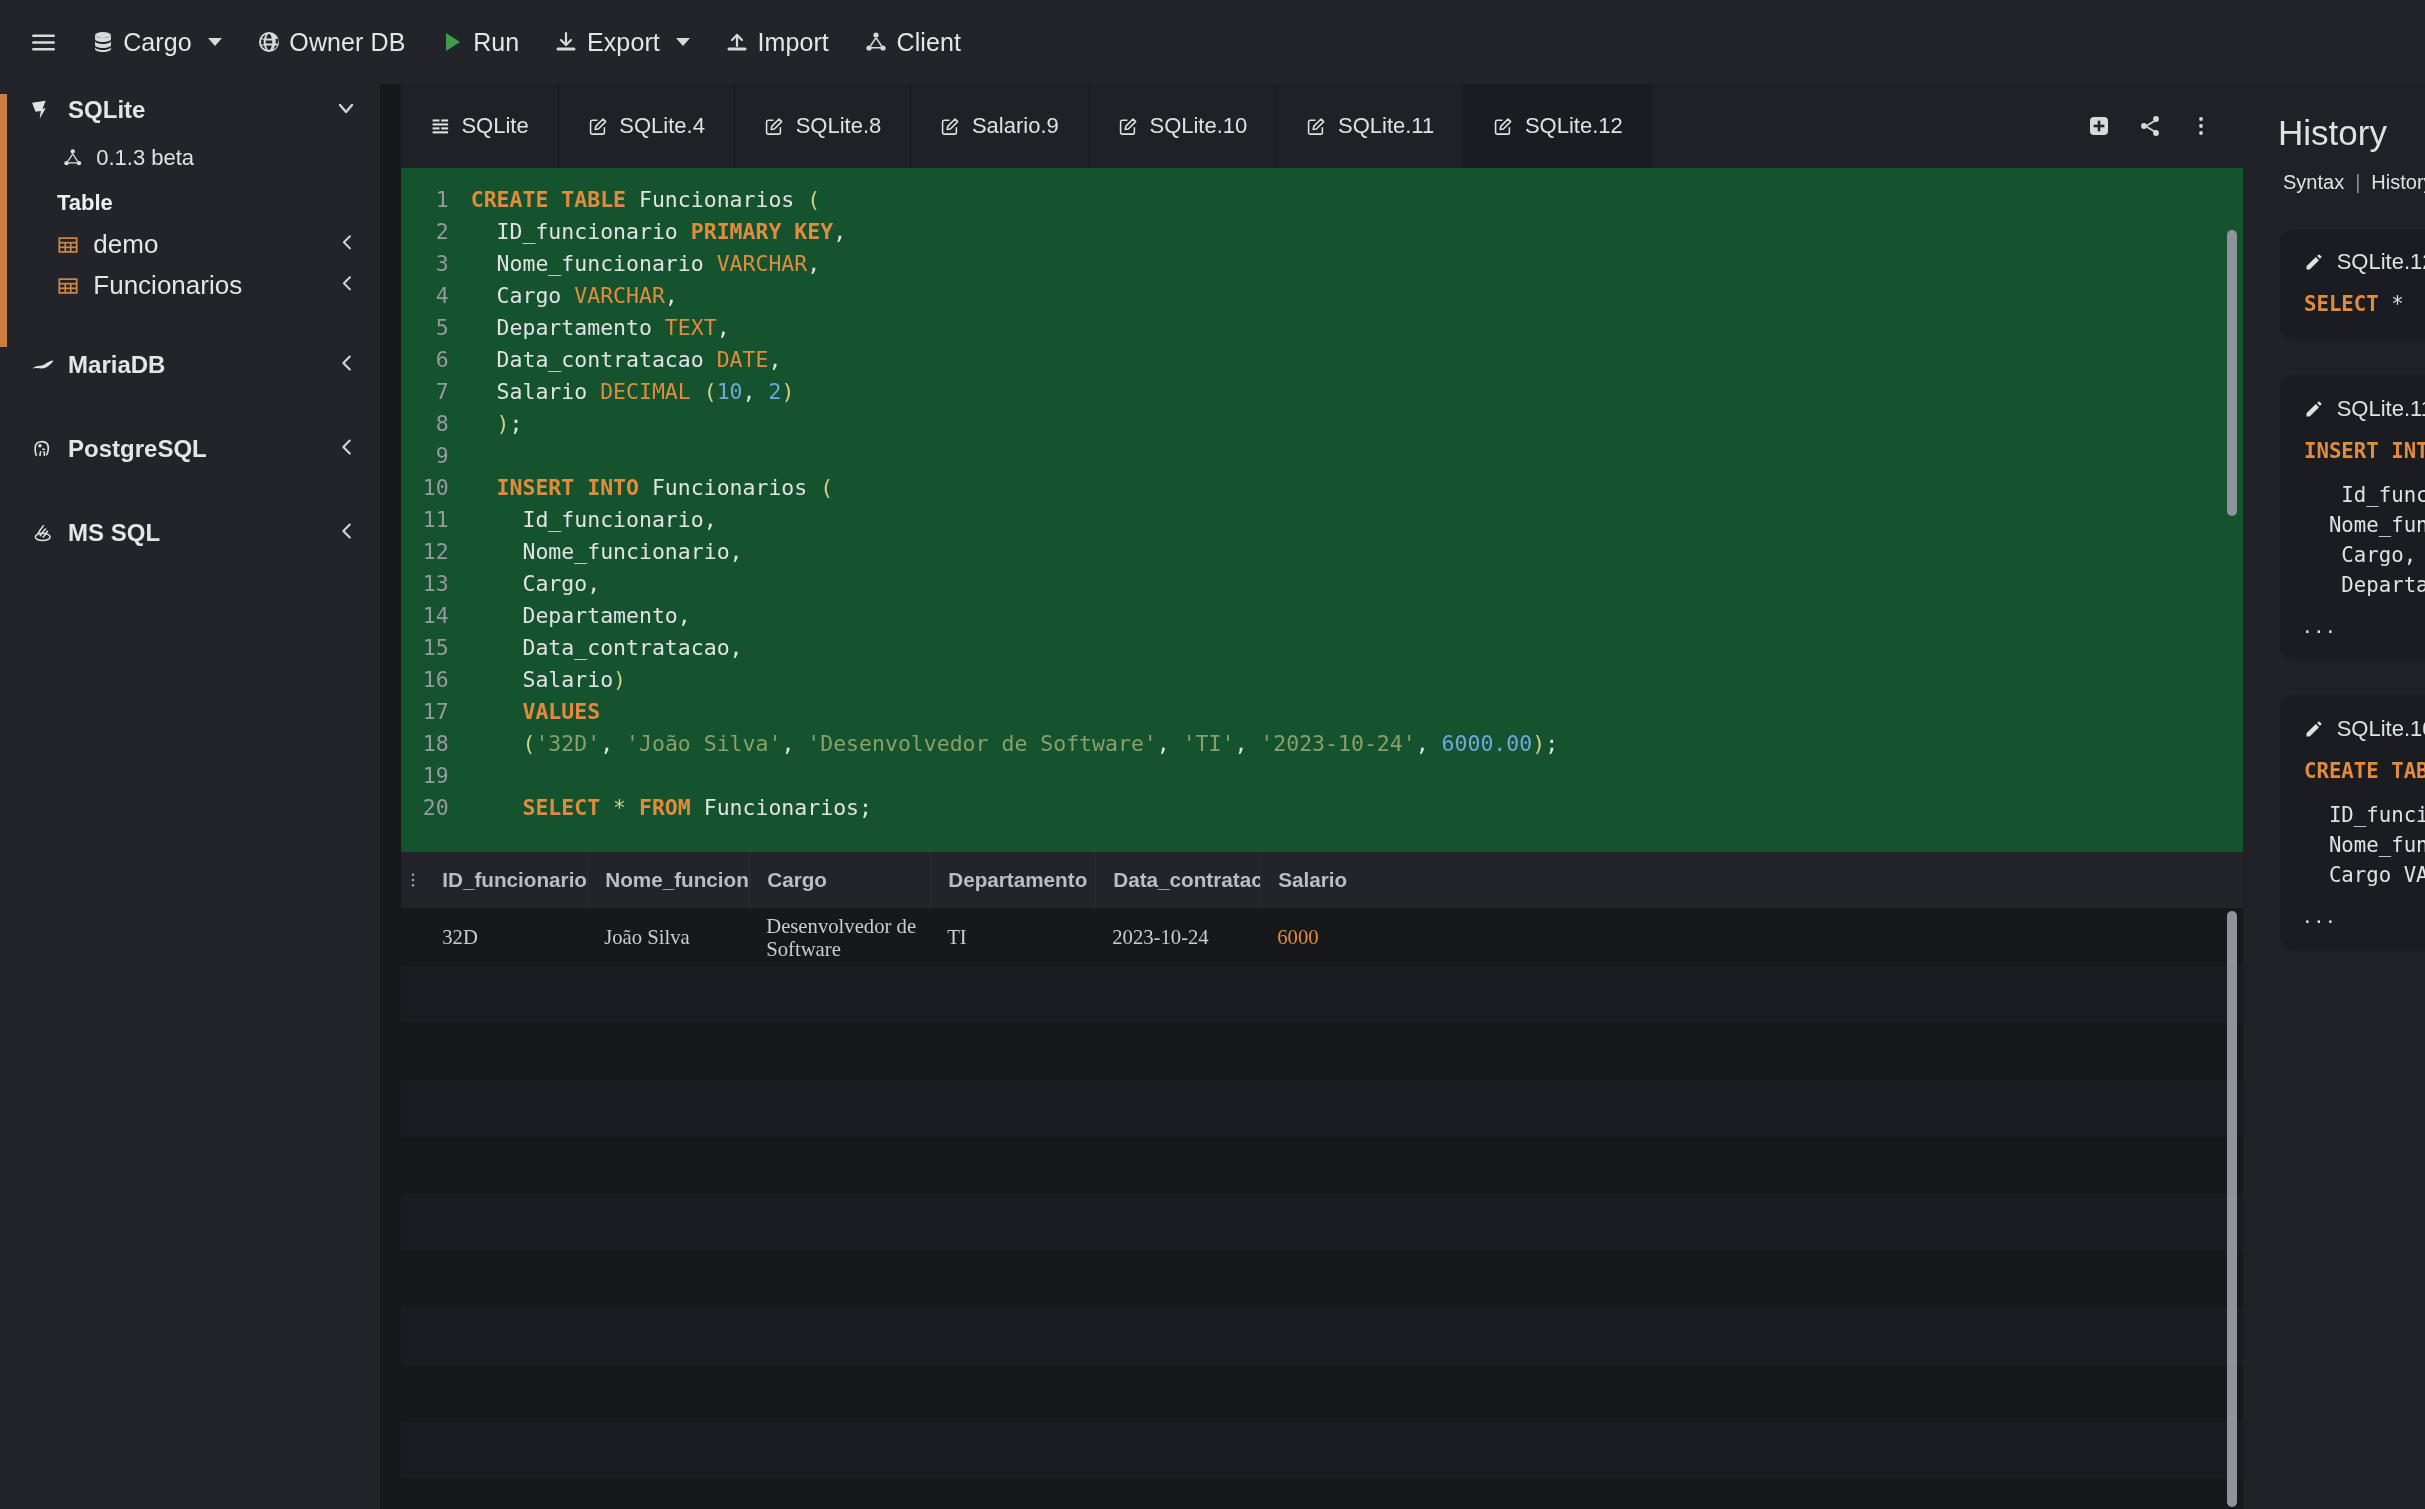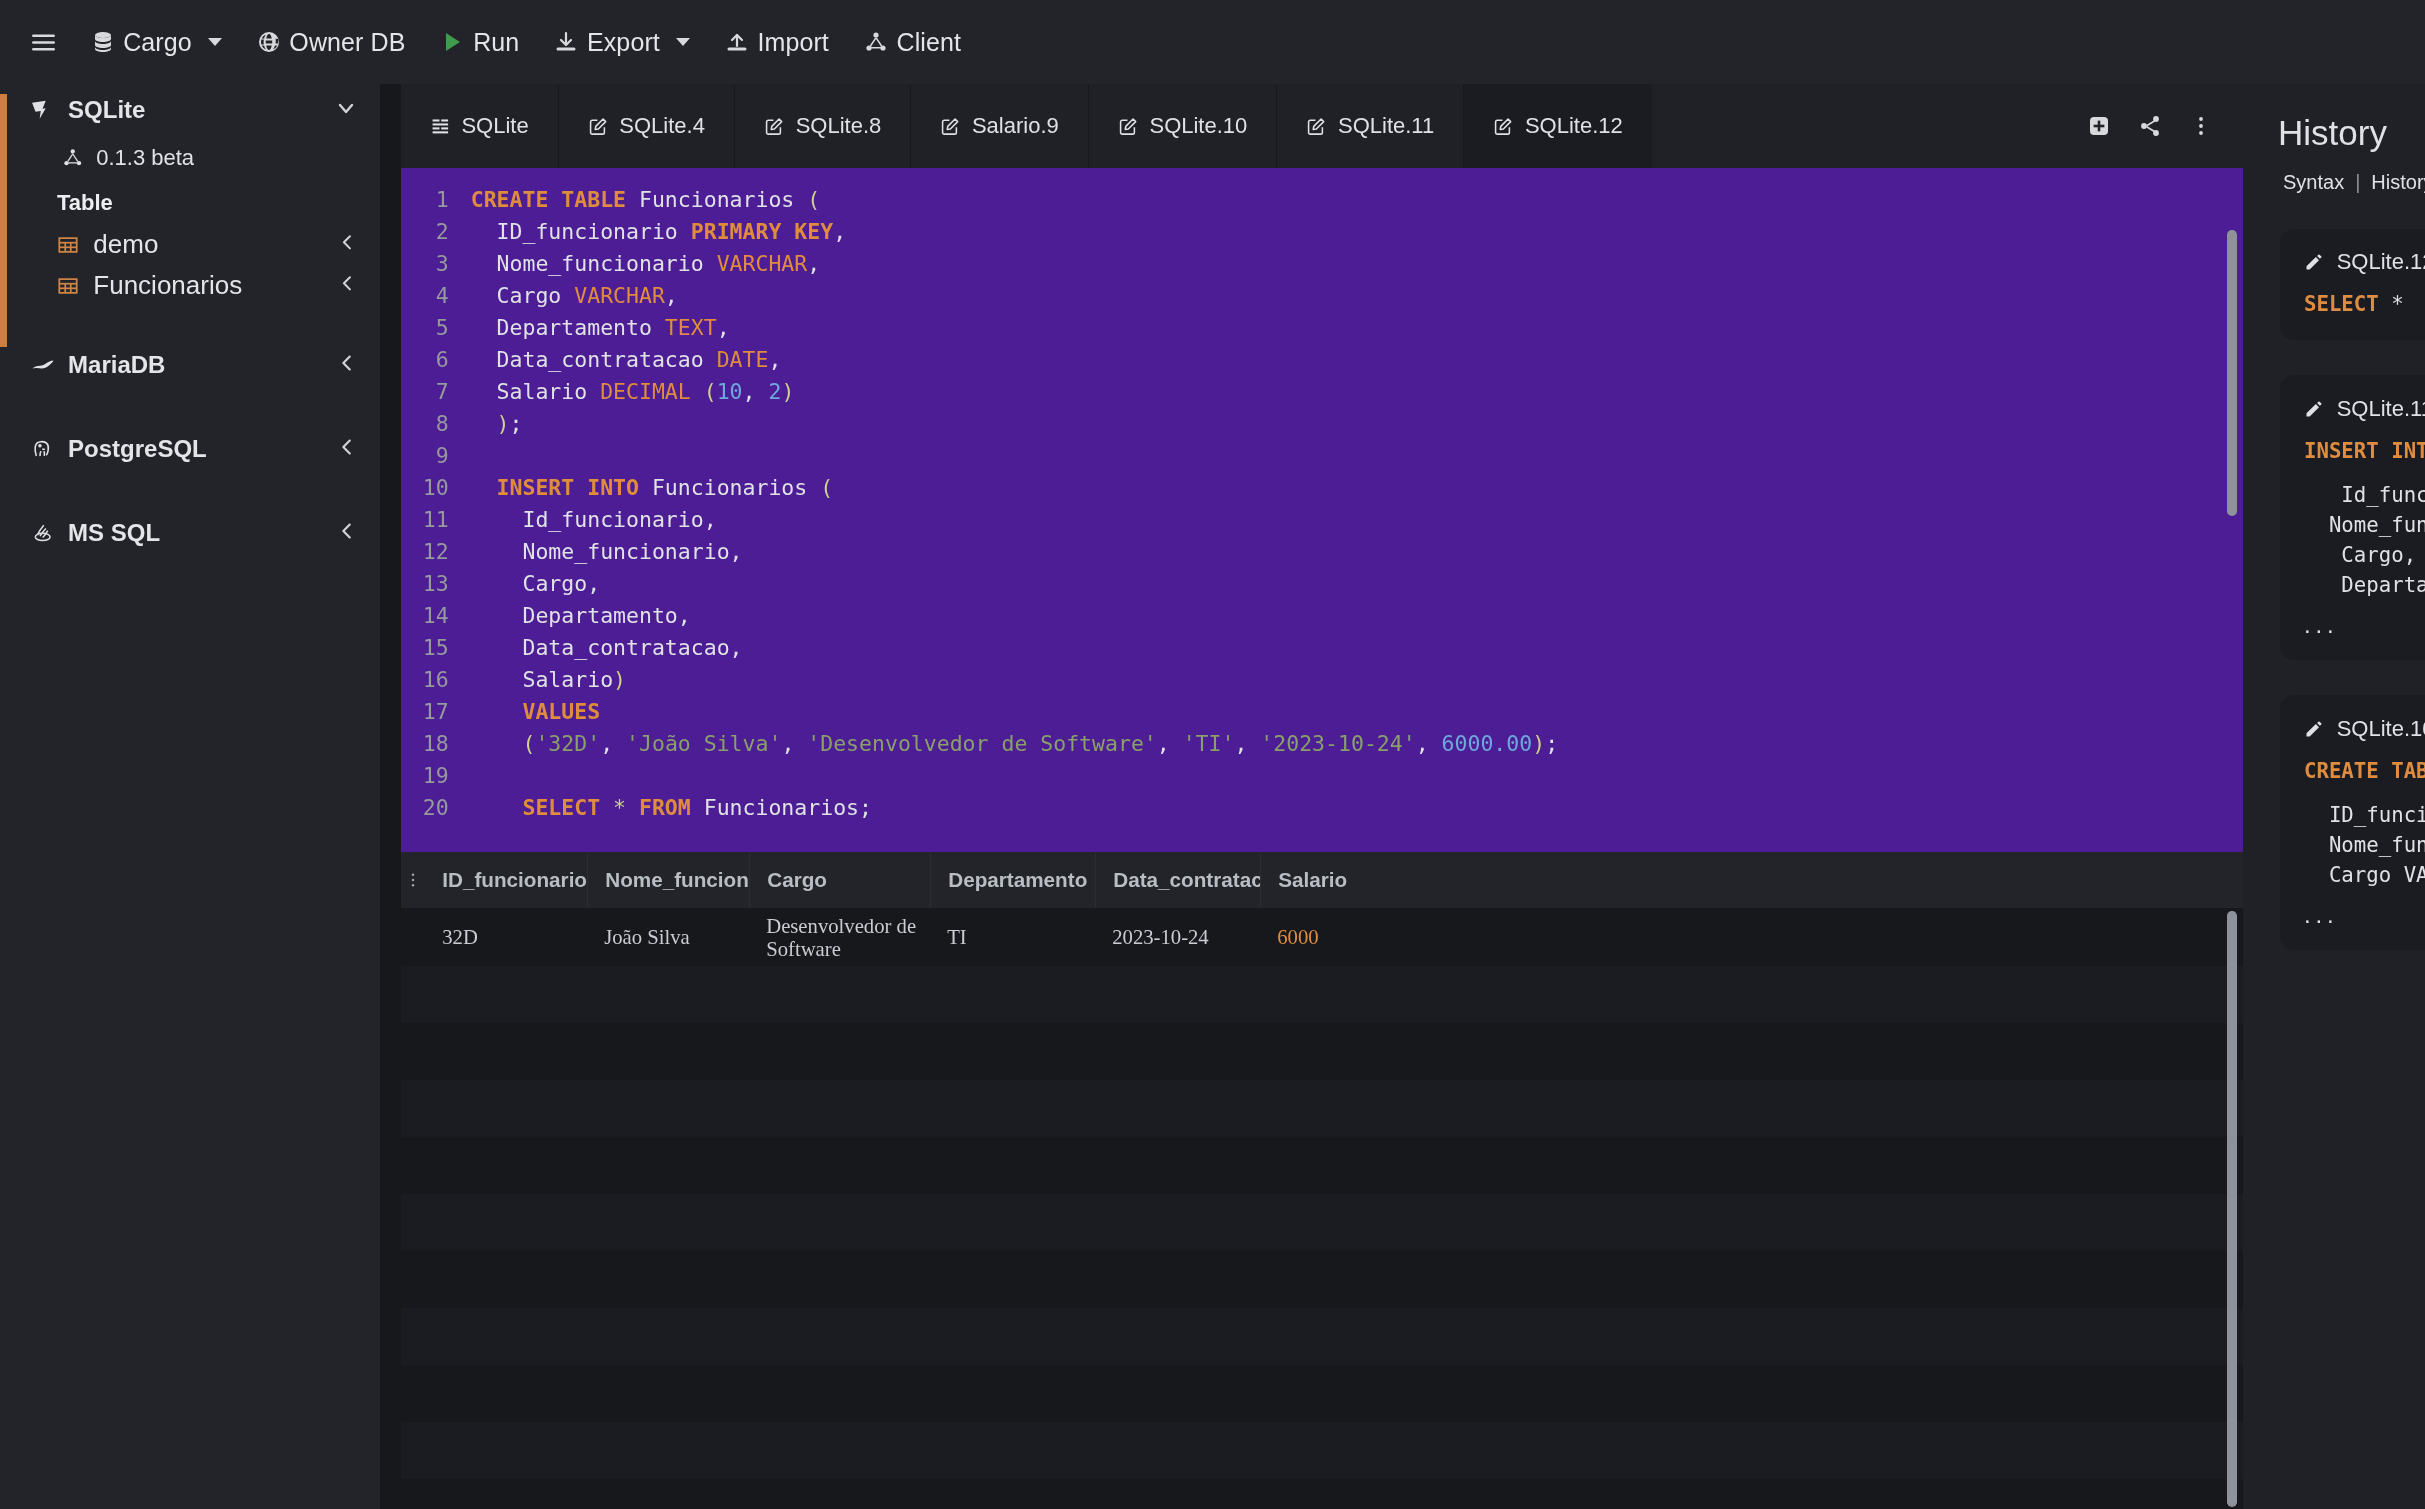--- a/index.html
+++ b/index.html
@@ -88,21 +88,21 @@
     cursor: pointer;
   }
   .tab.active { background: #1b1c21; border-right: none; }
   .tab-spacer { flex: 1; display: flex; align-items: center; justify-content: flex-end;
                 gap: 27px; padding-right: 30px; background: #202126; }
   .tab-action { cursor: pointer; display: inline-flex; }
 
   
   #editor {
     position: relative; margin-left: 20.7px;
-    height: 684px; background: #4c1d95; overflow: hidden;
+    height: 684px; background: #14532d; overflow: hidden;
   }
   #code {
     font-family: "DejaVu Sans Mono", monospace;
     font-size: 21.5px; line-height: 32px;
     padding: 16px 0 0 0; white-space: pre;
     color: #e0e2e6;
   }
   .cl { display: block; height: 32px; }
   .ln {
     display: inline-block; width: 48px; text-align: right;

